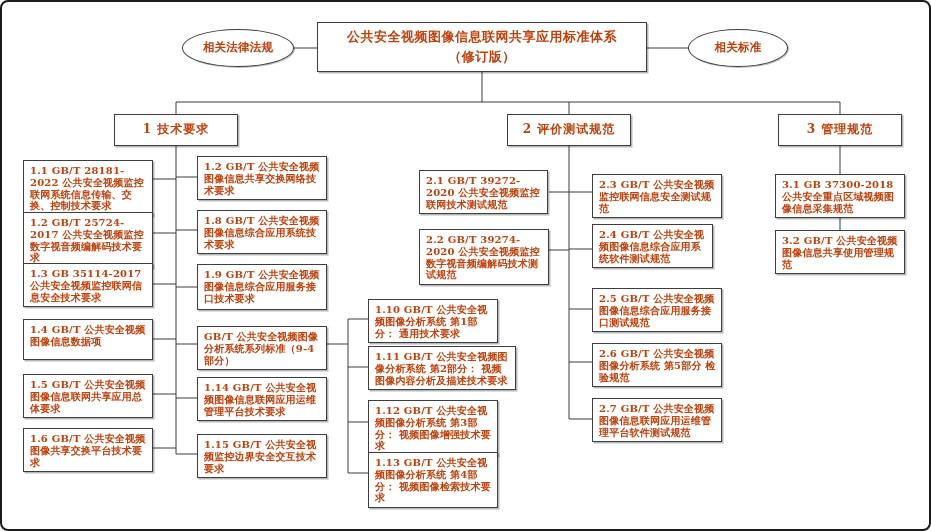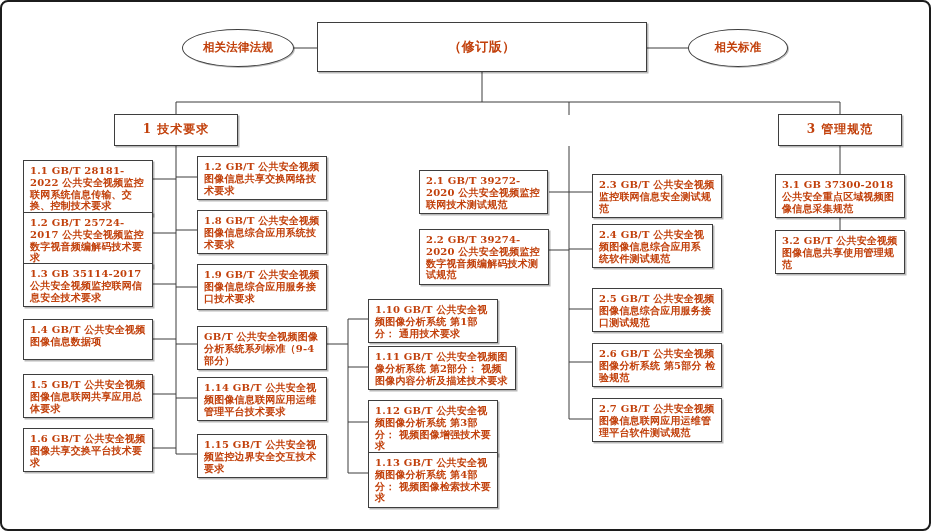--- a/index.html
+++ b/index.html
@@ -75,26 +75,28 @@
       <line x1="567" y1="417" x2="590" y2="417"></line>
 
       <line x1="838" y1="144" x2="838" y2="172"></line>
       <line x1="838" y1="214" x2="838" y2="228"></line>
     </g>
   </svg>
 
   <div class="node ellipse" style="left:180px;top:27px;width:112px;height:38px">相关法律法规</div>
 
   <div class="node titlebox" style="left:315px;top:20px;width:330px;height:50px">
+    <span>公共安全视频图像信息联网共享应用标准体系</span>
     <span>（修订版）</span>
   </div>
 
   <div class="node ellipse" style="left:686px;top:27px;width:100px;height:38px">相关标准</div>
 
   <div class="node hdr" style="left:112px;top:112px;width:124px;height:32px">1 技术要求</div>
+  <div class="node hdr" style="left:505px;top:112px;width:124px;height:32px">2 评价测试规范</div>
   <div class="node hdr" style="left:776px;top:112px;width:124px;height:32px">3 管理规范</div>
 
   <div class="node" style="left:21px;top:158px;width:130px;min-height:37px">1.1 GB/T 28181-2022 公共安全视频监控联网系统信息传输、交换、控制技术要求</div>
   <div class="node" style="left:21px;top:210px;width:130px;min-height:42px">1.2 GB/T 25724-2017 公共安全视频监控数字视音频编解码技术要求</div>
   <div class="node" style="left:21px;top:261px;width:130px;min-height:42px">1.3 GB 35114-2017 公共安全视频监控联网信息安全技术要求</div>
   <div class="node" style="left:21px;top:317px;width:130px;min-height:41px">1.4 GB/T 公共安全视频图像信息数据项</div>
   <div class="node" style="left:21px;top:372px;width:130px;min-height:40px">1.5 GB/T 公共安全视频图像信息联网共享应用总体要求</div>
   <div class="node" style="left:21px;top:426px;width:130px;min-height:41px">1.6 GB/T 公共安全视频图像共享交换平台技术要求</div>
 
   <div class="node" style="left:195px;top:154px;width:130px;min-height:42px">1.2 GB/T 公共安全视频图像信息共享交换网络技术要求</div>

